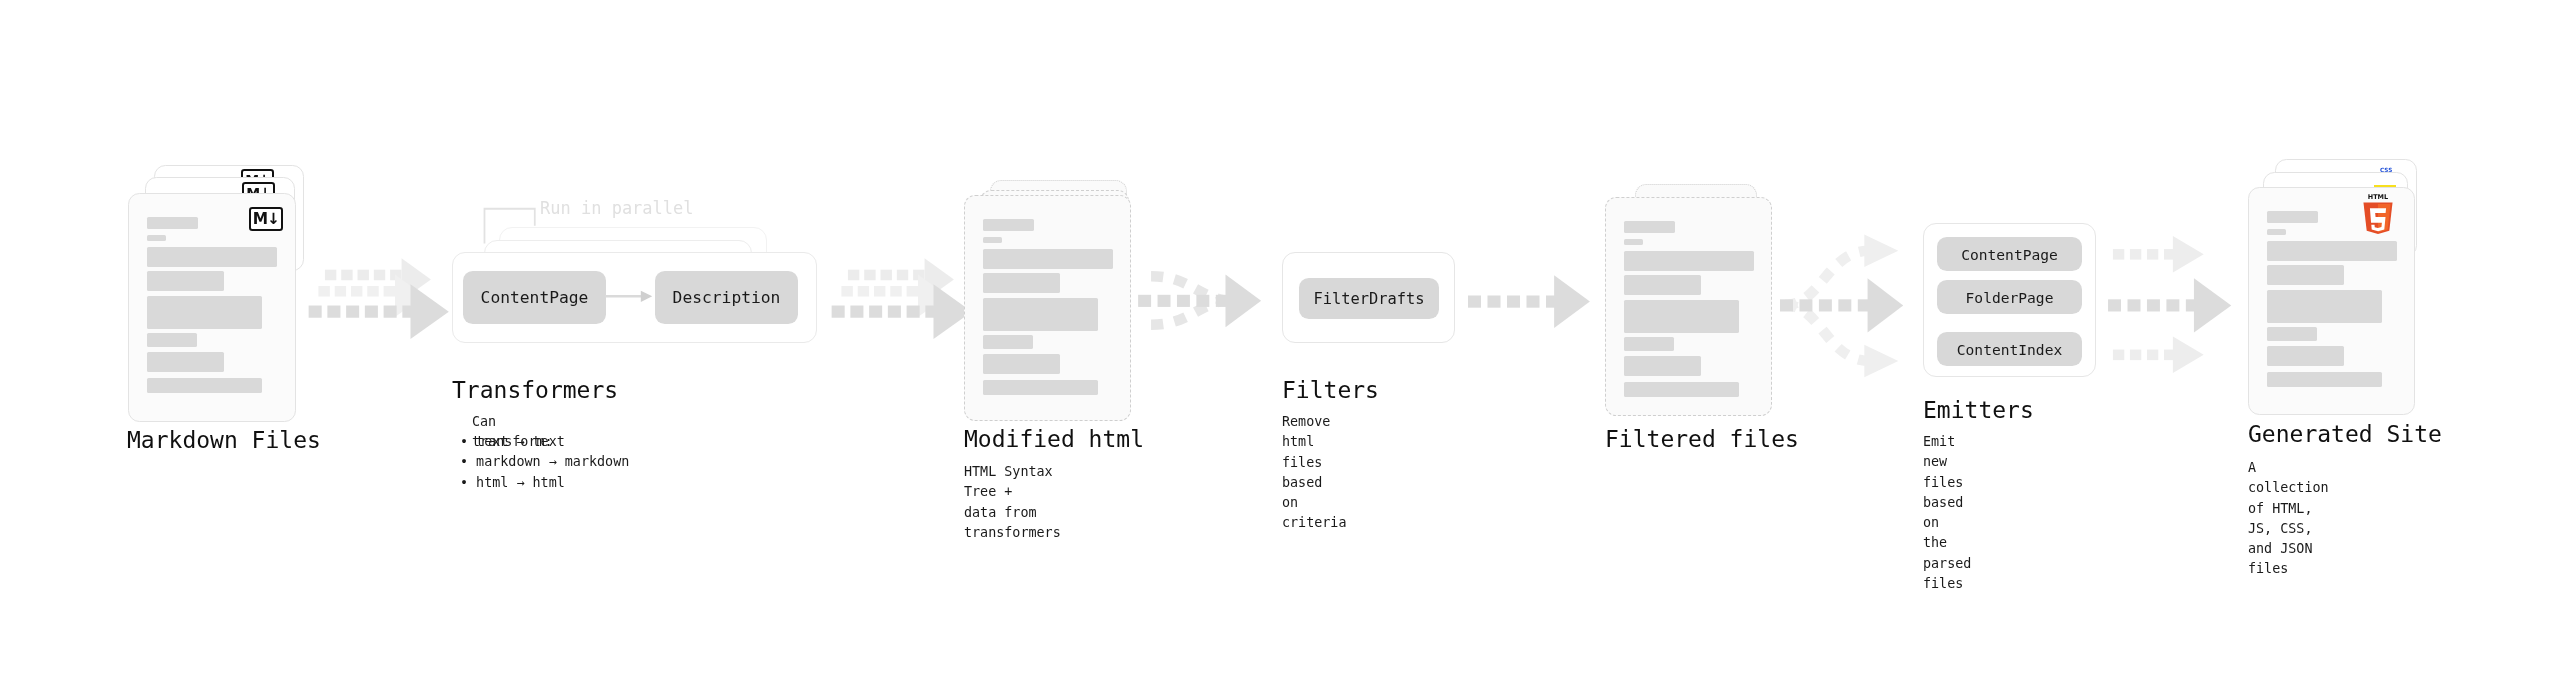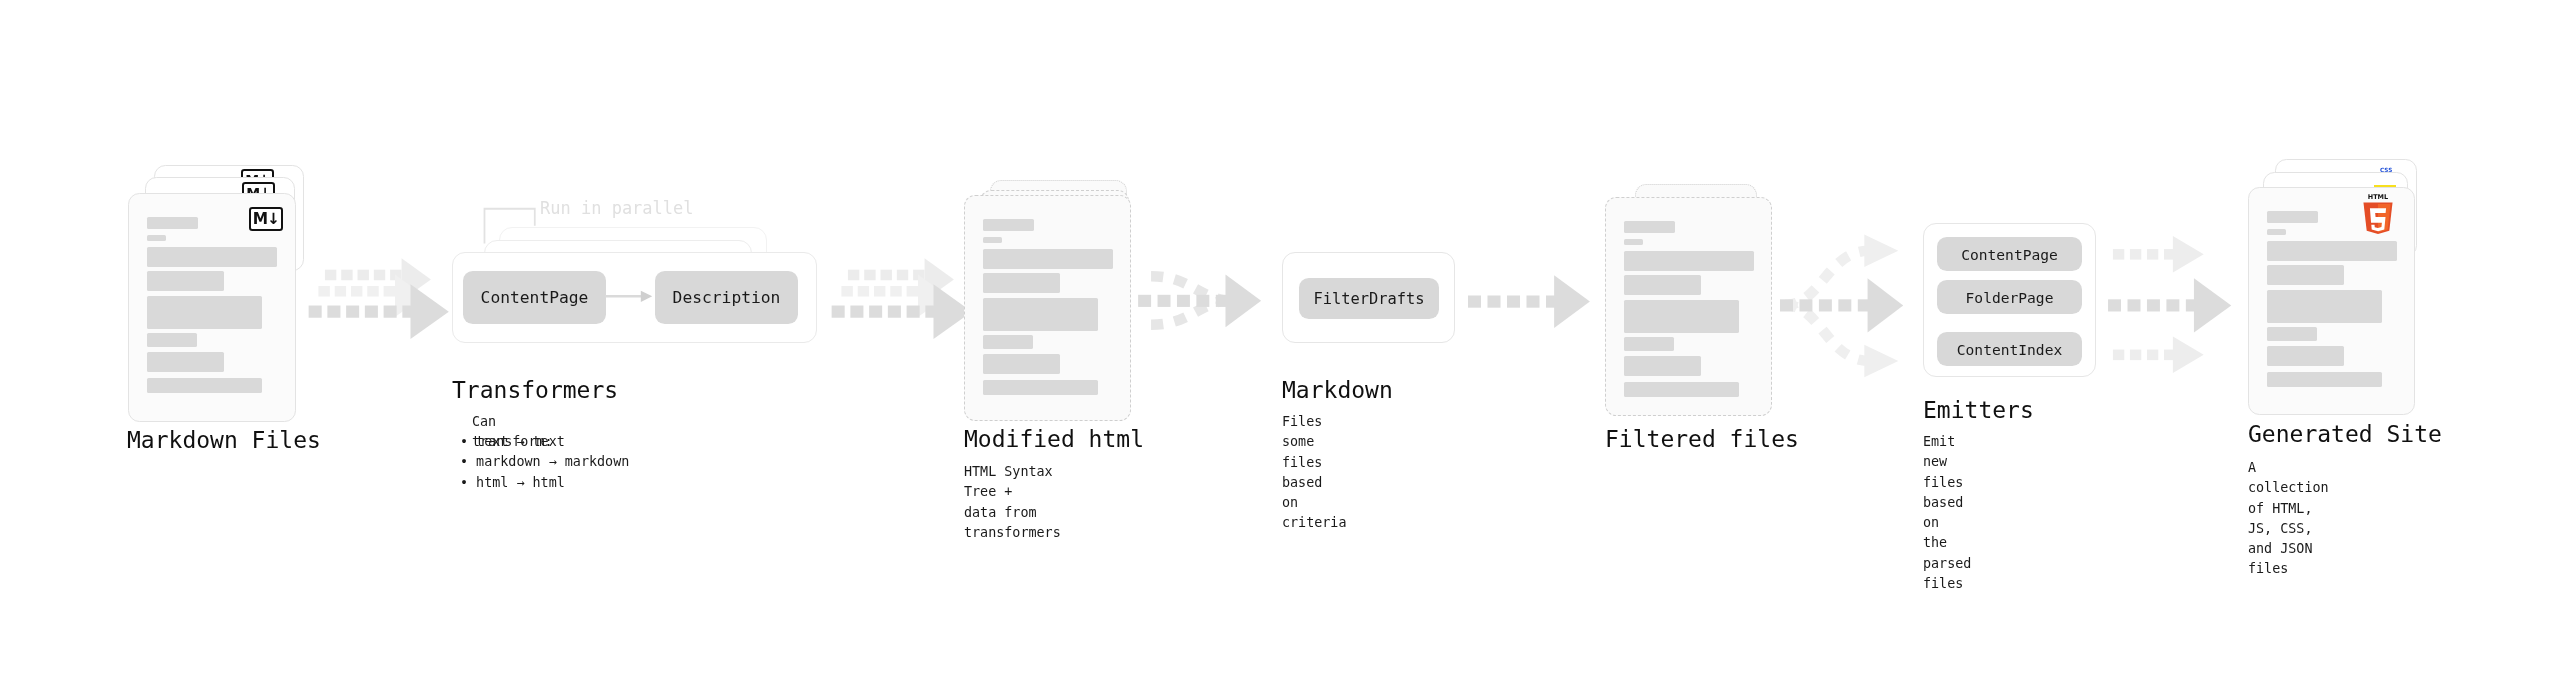--- a/index.html
+++ b/index.html
@@ -266,22 +266,22 @@
       <rect x="48" y="43" width="16" height="15"></rect>
         <rect x="72" y="43" width="16" height="15"></rect>
       <rect x="96" y="43" width="16" height="15"></rect>
       <polygon points="108,18 152,50.5 108,83"></polygon>
     </g>
   </svg>
 
   <div class="abs" style="left:0;top:0;">
     <div class="group-box" style="left:1282px;top:252px;width:173px;height:91px;"></div>
     <div class="pill" style="left:1299px;top:278px;width:140px;height:41px;font-size:15.4px;">FilterDrafts</div>
-    <div class="title" style="left:1282px;top:377px;">Markdown</div>
-    <div class="caption" style="left:1282px;top:412px;">Files some files based
+    <div class="title" style="left:1282px;top:377px;">Filters</div>
+    <div class="caption" style="left:1282px;top:412px;">Remove html files based
 on criteria</div>
   </div>
 
   <svg class="abs" width="130" height="49" style="left:1468px;top:284px;" viewBox="0 0 160 60">
     <g fill="#dcdcdc">
       <rect x="0" y="14" width="16" height="15"></rect>
         <rect x="24" y="14" width="16" height="15"></rect>
       <rect x="48" y="14" width="16" height="15"></rect>
         <rect x="72" y="14" width="16" height="15"></rect>
       <rect x="96" y="14" width="16" height="15"></rect>

